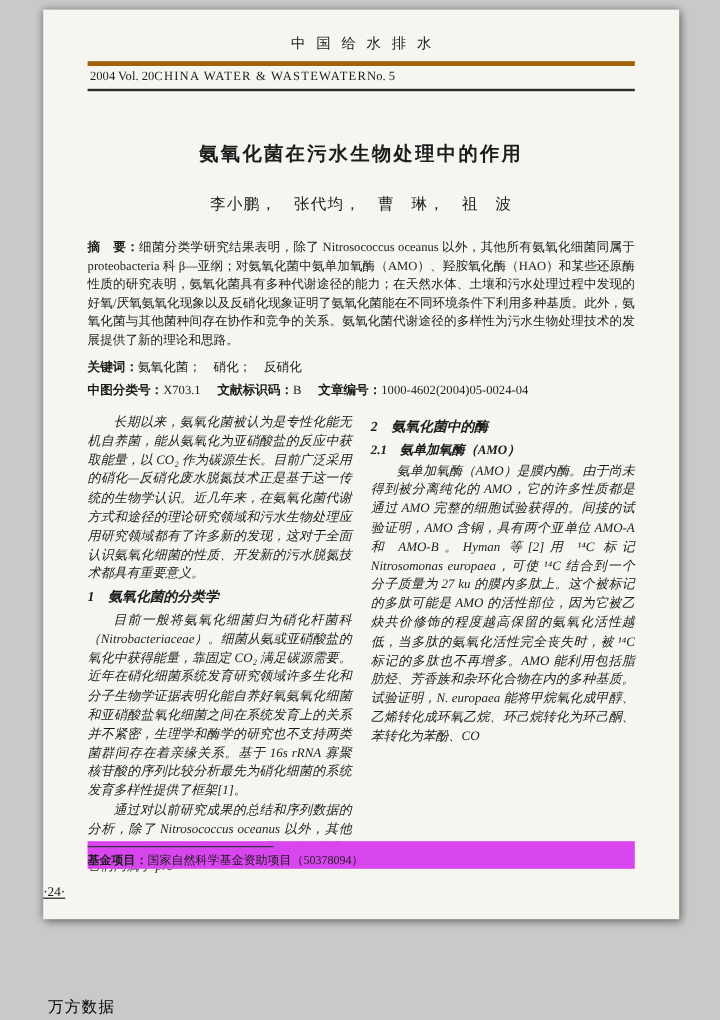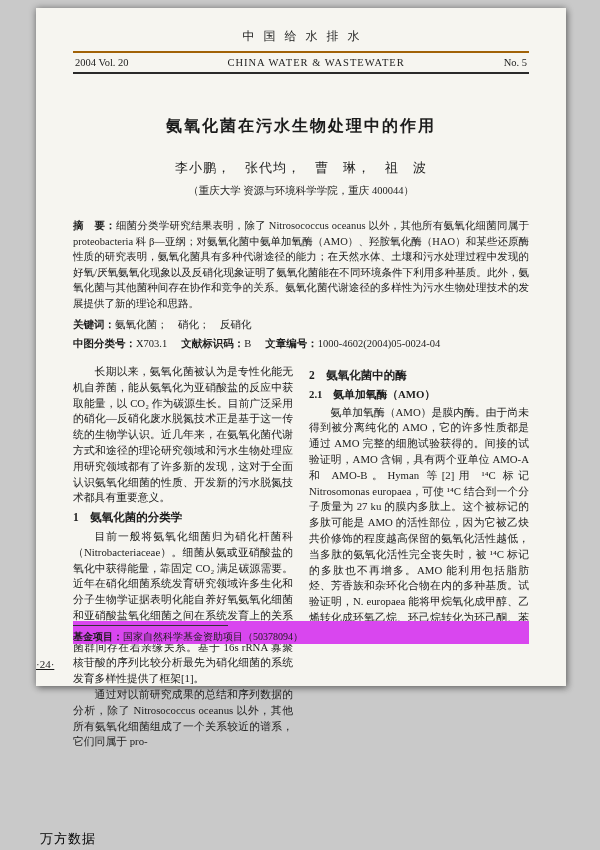--- a/index.html
+++ b/index.html
@@ -7,38 +7,37 @@
   body {
     background: #c9c9c9;
     font-family: "Liberation Serif", "DejaVu Serif", serif;
     position: relative;
     overflow: hidden;
     color: #1c1c1c;
   }
   .page {
     position: absolute;
     left: 36px; top: 8px;
-    width: 530px; height: 678px;
+    width: 530px; height: 758px;
     background: #f6f5f0;
     box-shadow: 0 0 7px rgba(0,0,0,0.38), 2px 3px 6px rgba(0,0,0,0.25);
   }
   .inner { padding: 20px 37px 0; }
 
   .journal-cn {
     text-align: center;
     font-size: 12px;
     letter-spacing: 9px;
     padding-left: 9px;
   }
   .vol-row {
     margin-top: 6px;
-    border-top: 2px solid #a16207;
+    border-top: 4px solid #a16207;
     border-bottom: 2px solid #2a2a2a;
     display: flex;
-    justify-content: space-between;
     align-items: center;
     padding: 4px 2px;
     font-size: 10.5px;
   }
   .vol-row .mid { letter-spacing: 1px; }
 
   .title {
     margin-top: 42px;
     text-align: center;
     font-size: 16px;
@@ -58,20 +57,21 @@
   .kw  { margin-top: 7px; font-size: 10.5px; }
   .clc { margin-top: 5px; font-size: 10.5px; }
   .clc .gap { margin-left: 14px; }
 
   .columns { margin-top: 13px; display: flex; gap: 16px; }
   .col {
     width: 220px;
     font-size: 10.8px;
     line-height: 15.8px;
     text-align: justify;
+    font-style: italic;
   }
   .col p.indent { text-indent: 2em; }
   .col .sec    { font-weight: bold; font-size: 11.5px; margin: 4px 0 3px; text-align: left; }
   .col .subsec { font-weight: bold; font-size: 10.8px; margin: 2px 0 2px; text-align: left; }
 
   .footnote {
     position: absolute;
     left: 37px; right: 37px; bottom: 42px;
     font-size: 10px;
     background: #d946ef;
@@ -104,21 +104,20 @@
 
     <div class="vol-row">
       <span>2004 Vol. 20</span>
       <span class="mid">CHINA WATER &amp; WASTEWATER</span>
       <span>No. 5</span>
     </div>
 
     <h1 class="title">氨氧化菌在污水生物处理中的作用</h1>
 
     <div class="authors">李小鹏，　张代均，　曹　琳，　祖　波</div>
-    <div class="affil">（重庆大学 资源与环境科学学院，重庆 400044）</div>
 
     <p class="abstract"><span class="lbl">摘　要：</span><span>细菌分类学研究结果表明，除了 Nitrosococcus oceanus 以外，其他所有氨氧化细菌同属于 proteobacteria 科 β—亚纲；对氨氧化菌中氨单加氧酶（AMO）、羟胺氧化酶（HAO）和某些还原酶性质的研究表明，氨氧化菌具有多种代谢途径的能力；在天然水体、土壤和污水处理过程中发现的好氧/厌氧氨氧化现象以及反硝化现象证明了氨氧化菌能在不同环境条件下利用多种基质。此外，氨氧化菌与其他菌种间存在协作和竞争的关系。氨氧化菌代谢途径的多样性为污水生物处理技术的发展提供了新的理论和思路。</span></p>
 
     <p class="kw"><span class="lbl">关键词：</span><span>氨氧化菌；　硝化；　反硝化</span></p>
 
     <p class="clc"><span class="lbl">中图分类号：</span><span>X703.1</span><span class="lbl gap">文献标识码：</span><span>B</span><span class="lbl gap">文章编号：</span><span>1000-4602(2004)05-0024-04</span></p>
 
     <div class="columns">
 
       <div class="col">

